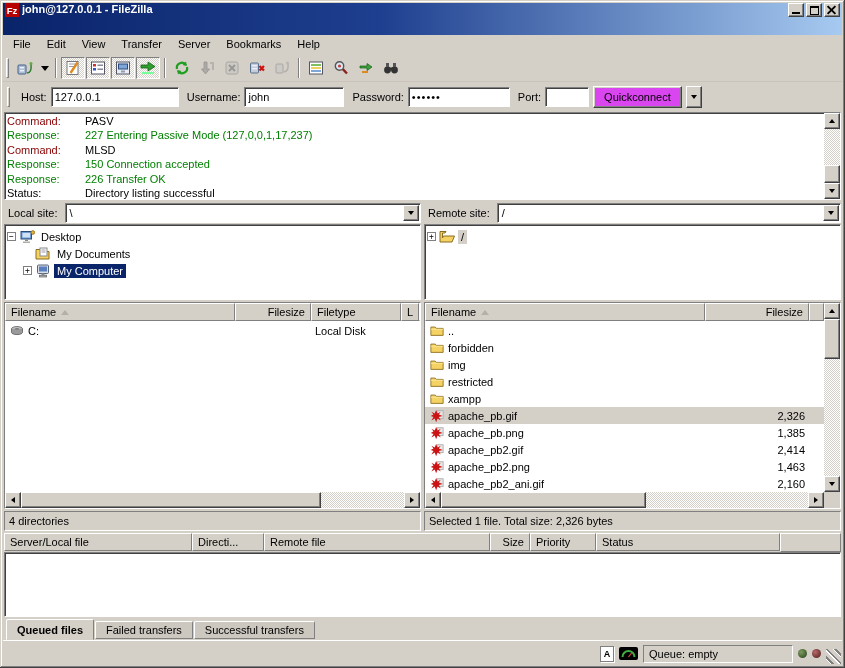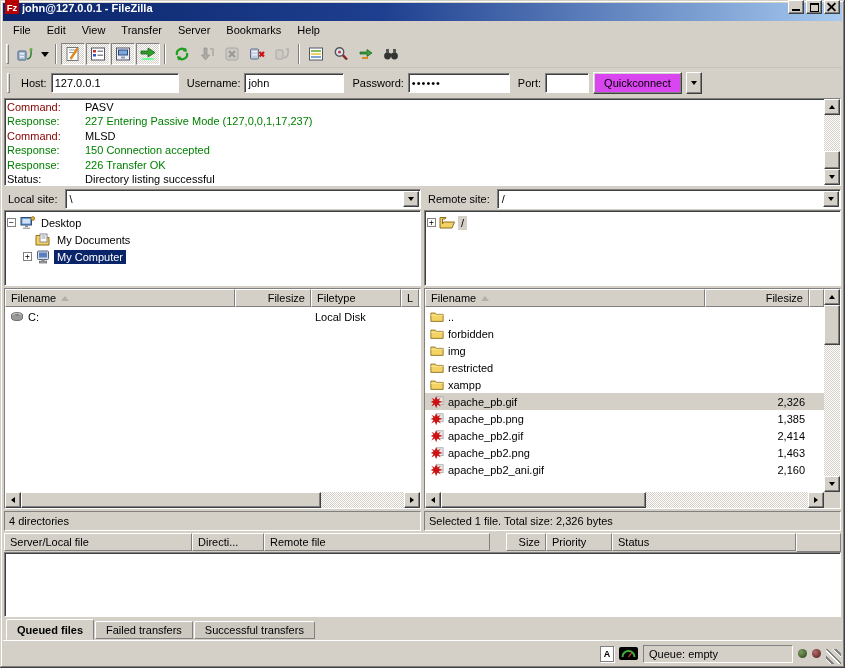--- a/index.html
+++ b/index.html
@@ -6,21 +6,21 @@
 html,body{width:845px;height:668px}
 body{font:11px "Liberation Sans","DejaVu Sans",sans-serif;color:#000;background:#d4d0c8;overflow:hidden}
 .window{width:845px;height:668px;background:#d4d0c8;padding:3px;display:flex;flex-direction:column;
  box-shadow:inset -1px -1px 0 #404040,inset 1px 1px 0 #d4d0c8,inset -2px -2px 0 #808080,inset 2px 2px 0 #fff}
 .deep{border:1px solid;border-color:#808080 #fff #fff #808080;box-shadow:inset 1px 1px 0 #404040;background:#fff}
 .checker{background-color:#fff;background-image:
  linear-gradient(45deg,#d4d0c8 25%,transparent 25%,transparent 75%,#d4d0c8 75%),
  linear-gradient(45deg,#d4d0c8 25%,transparent 25%,transparent 75%,#d4d0c8 75%);
  background-size:2px 2px;background-position:0 0,1px 1px}
 
-.titlebar{height:18px;flex:none;display:flex;align-items:flex-end;gap:3px;padding:7px 2px;
+.titlebar{height:32px;flex:none;display:flex;align-items:flex-start;gap:3px;padding:0 2px;
  background:linear-gradient(90deg,#0a246a 0%,#1e3f8f 45%,#a6caf0 100%)}
 .appicon{width:14px;height:14px;flex:none;display:inline-flex}
 .appicon svg{width:14px;height:14px}
 .title{flex:1;color:#fff;font-weight:bold;white-space:nowrap;overflow:hidden}
 .winbtns{display:flex;gap:2px}
 .winbtn{width:16px;height:14px;background:#d4d0c8;border:1px solid;border-color:#fff #404040 #404040 #fff;
  box-shadow:inset -1px -1px 0 #808080;display:flex;align-items:flex-end;justify-content:center;padding:0;cursor:default}
 .g-min{width:8px;height:2px;background:#000;margin-bottom:2px}
 .g-max{width:9px;height:9px;border:1px solid #000;border-top-width:2px;margin-bottom:1px}
 .g-x{position:relative;width:10px;height:10px;margin:0 auto 1px}
@@ -672,21 +672,21 @@
     <div class="qhead" id="queue-header">
         <div class="hcell" style="width: 188px; text-align: right;">
           <span>Server/Local file</span>
         </div>
         <div class="hcell" style="width: 72px;">
           <span>Directi...</span>
         </div>
         <div class="hcell" style="width: 226px;">
           <span>Remote file</span>
         </div>
-        <div class="hcell right" style="width: 40px; margin-left: 16px;">
+        <div class="hcell right" style="width: 40px;">
           <span>Size</span>
         </div>
         <div class="hcell" style="width: 66px;">
           <span>Priority</span>
         </div>
         <div class="hcell" style="width: 184px;">
           <span>Status</span>
         </div>
         <div class="hfill"></div>
       </div>

